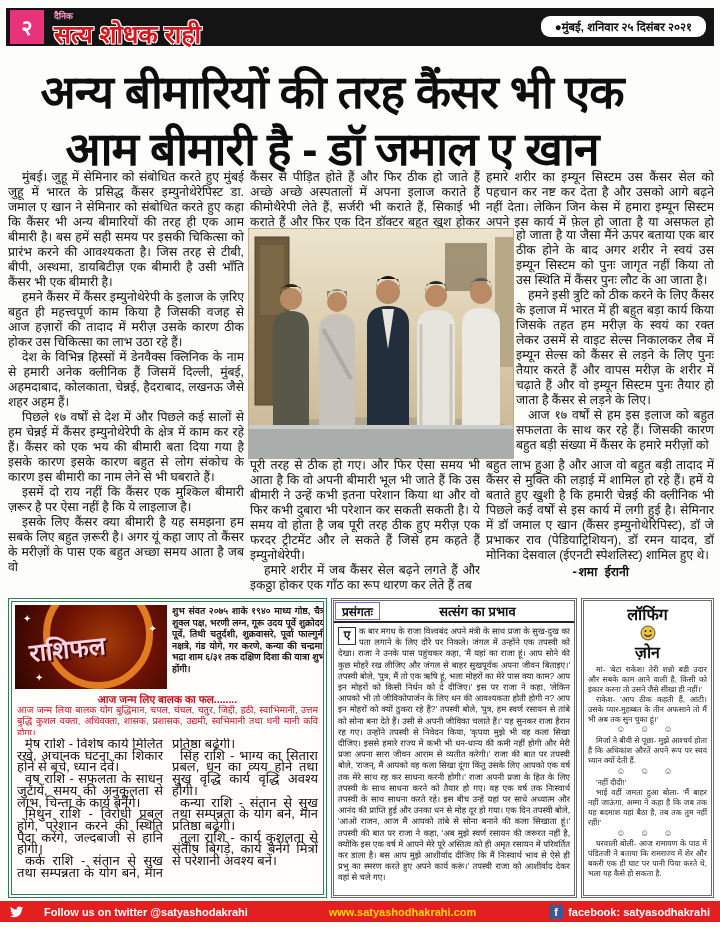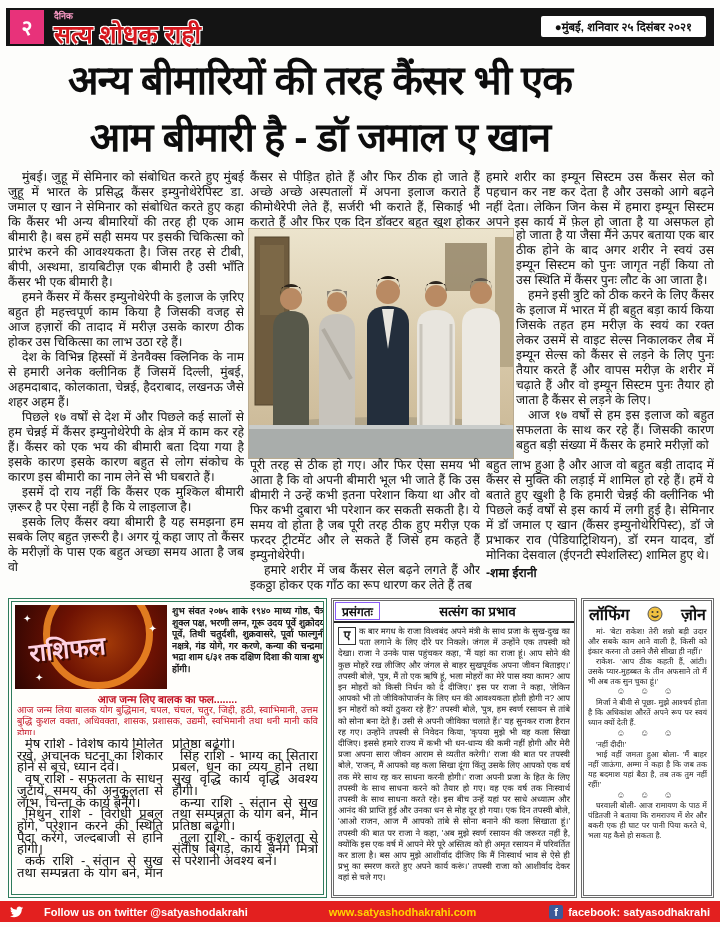--- a/index.html
+++ b/index.html
@@ -6,37 +6,37 @@
   .page{position:relative;width:720px;height:927px;background:#fdfdfb;margin:0 auto;
         font-family:"Liberation Sans",sans-serif;color:#111;overflow:hidden;}
   
   .masthead{position:absolute;left:6px;top:8px;width:708px;height:38px;background:#141414;}
   .pgnum{position:absolute;left:4px;top:2px;width:34px;height:34px;background:#e8327a;
          color:#fff;font-size:21px;font-weight:bold;display:flex;align-items:center;justify-content:center;}
   .logoblock{position:absolute;left:48px;top:0;height:40px;}
   .edition{font-size:9px;color:#ff9ec9;font-weight:bold;margin-top:1px;}
   .papername{font-size:25px;font-weight:bold;color:#d6171e;line-height:24px;
              text-shadow:-1px -1px 0 #fff,1px -1px 0 #fff,-1px 1px 0 #fff,1px 1px 0 #fff;}
-  .datepill{position:absolute;right:8px;top:8px;background:#fff;border-radius:2px;
+  .datepill{position:absolute;right:8px;top:8px;background:#fff;border-radius:9px;
             padding:3px 14px;font-size:11.5px;font-weight:bold;color:#111;}
   
-  .headline{position:absolute;left:0;top:48px;width:632px;margin:4px;text-align:center;
-            font-size:40px;line-height:57px;font-weight:bold;color:#0d0d0d;letter-spacing:-1px;}
+  .headline{position:absolute;left:0;top:48px;width:632px;margin:16px;text-align:center;
+            font-size:46px;line-height:57px;font-weight:bold;color:#0d0d0d;letter-spacing:-1px;}
   .headline span{display:block;}
   
   .txt{position:absolute;font-size:12.3px;line-height:15px;text-align:justify;overflow:hidden;color:#141414;}
   .txt p{margin:0;text-indent:14px;}
   .col1{left:8px;top:170px;width:236px;height:426px;}
   .col2top{left:250px;top:170px;width:230px;height:58px;}
   .col2bot{left:250px;top:458px;width:230px;height:140px;}
   .c3a{left:486px;top:170px;width:228px;height:58px;}
   .c3b{left:516px;top:228px;width:198px;height:229px;}
   .c3b p{text-indent:12px;}
   .c3c{left:486px;top:458px;width:228px;height:140px;}
-  .byline{text-align:left;font-weight:bold;text-indent:0 !important;margin-top:3px !important;}
+  .byline{text-align:center;font-weight:bold;text-indent:0 !important;margin-top:3px !important;font-family:Liberation Mono, monospace;}
   .photo{position:absolute;left:248px;top:228px;width:264px;height:229px;border:1px solid #b9ab90;}
   
   .hbox{position:absolute;left:8px;top:598px;width:319px;height:300px;border:4px double #2e7b5c;
         box-sizing:border-box;background:#fffefb;overflow:hidden;}
   .rgraphic{position:absolute;left:3px;top:3px;width:152px;height:84px;overflow:hidden;
             background:radial-gradient(circle at 60% 45%, #a33a08 0%, #6e1203 45%, #2e0502 100%);}
   .rring{position:absolute;left:28px;top:-26px;width:96px;height:96px;border:7px solid rgba(255,150,40,.8);
          border-radius:50%;}
   .rtitle{position:absolute;left:14px;top:26px;font-size:25px;font-weight:bold;color:#ffd2e4;
           transform:rotate(-6deg);text-shadow:2px 2px 0 #3a0a02;}
@@ -55,21 +55,21 @@
   .phead{display:flex;border-bottom:2px solid #222;height:20px;}
   .plabel{border:1px solid #8b5cf6;margin:1px;padding:0 6px;font-size:12px;font-weight:bold;
           display:flex;align-items:center;}
   .ptitle{flex:1;text-align:center;font-size:13px;font-weight:bold;display:flex;align-items:center;justify-content:center;}
   .pbody{padding:3px 4px;font-size:8.4px;line-height:11.2px;text-align:justify;color:#222;height:268px;overflow:hidden;}
   .dropcap{float:left;width:16px;height:16px;border:1px solid #333;margin:1px 3px 0 0;
            font-size:12px;font-weight:bold;display:flex;align-items:center;justify-content:center;}
   .lbox{position:absolute;left:581px;top:598px;width:133px;height:300px;border:3px double #6a6a6a;
         box-sizing:border-box;background:#fff;overflow:hidden;}
   .lhead{display:flex;align-items:center;justify-content:space-between;padding:2px 5px 0 5px;
-         font-size:16px;font-weight:bold;}
+         font-size:16px;font-weight:bold;flex-direction:column;}
   .ljokes{padding:2px 4px;font-size:7.8px;line-height:9.9px;text-align:justify;color:#222;height:272px;overflow:hidden;}
   .ljokes p{margin:0;text-indent:8px;}
   .ljokes .sep{text-align:center;text-indent:0;font-size:9px;color:#444;letter-spacing:6px;margin:1px 0;}
   
   .footer{position:absolute;left:0;top:901px;width:720px;height:21px;background:#e3201f;
           display:flex;align-items:center;color:#fff;font-size:11px;font-weight:bold;}
   .ftw{display:flex;align-items:center;gap:20px;margin-left:10px;width:300px;}
   .furl{flex:1;text-align:center;color:#ffd400;}
   .ffb{display:flex;align-items:center;gap:5px;margin-right:10px;width:215px;justify-content:flex-end;}
   .fbicon{width:14px;height:14px;background:#3b5998;color:#fff;font-size:11px;font-weight:bold;

